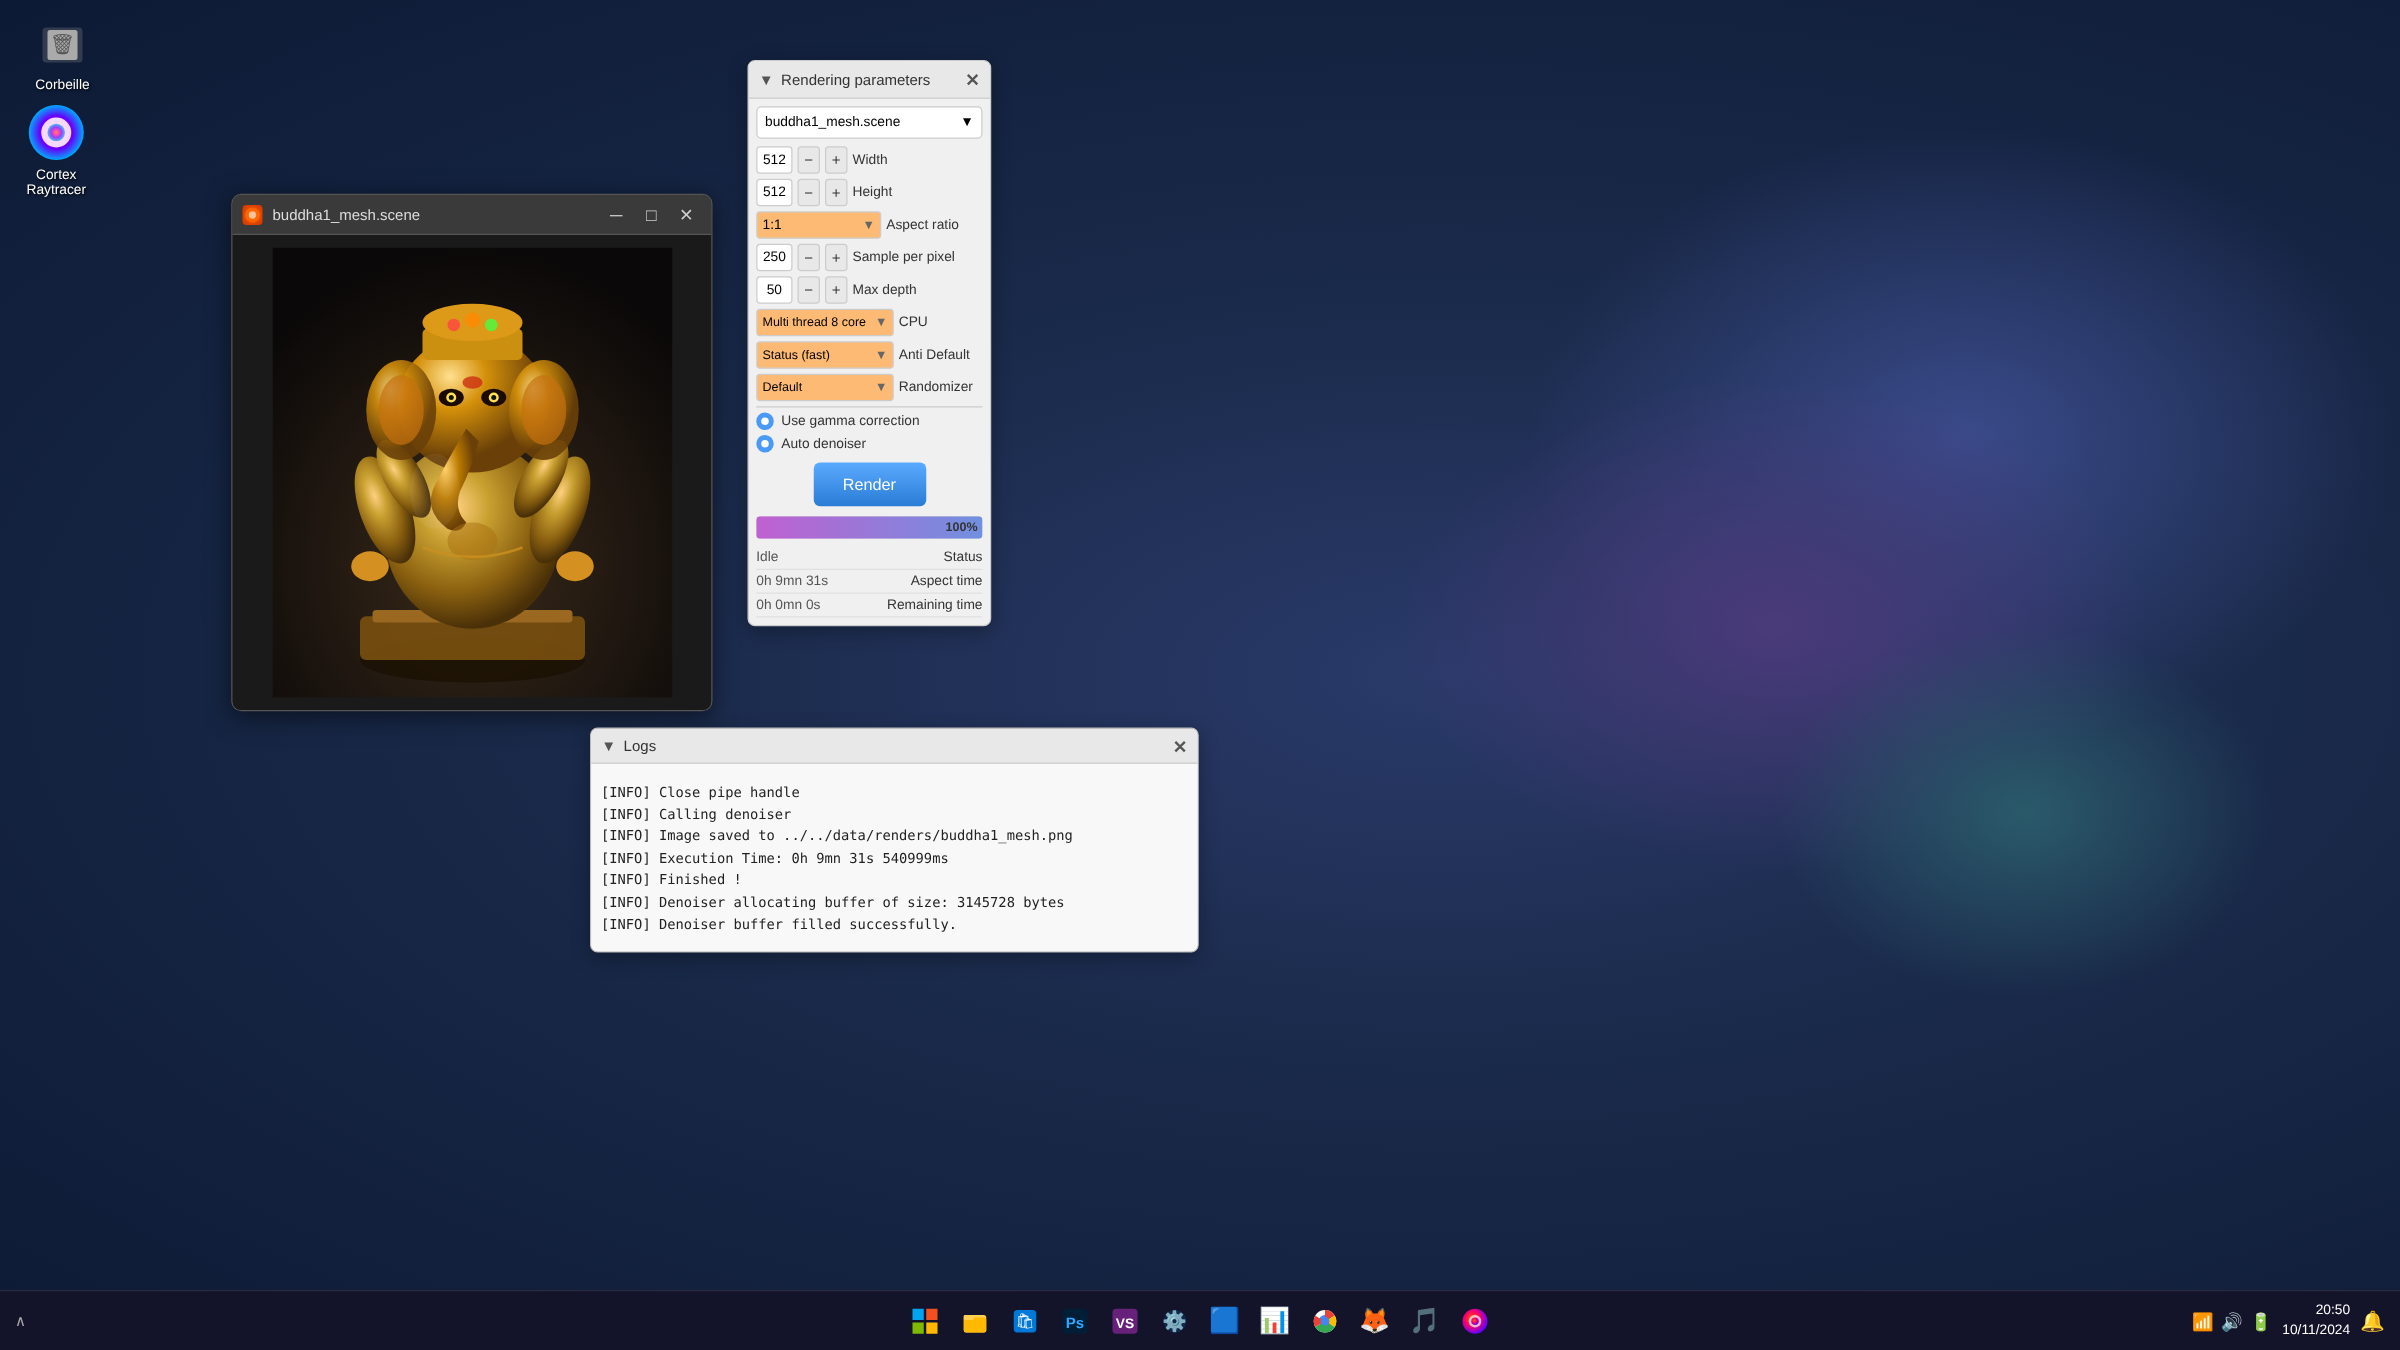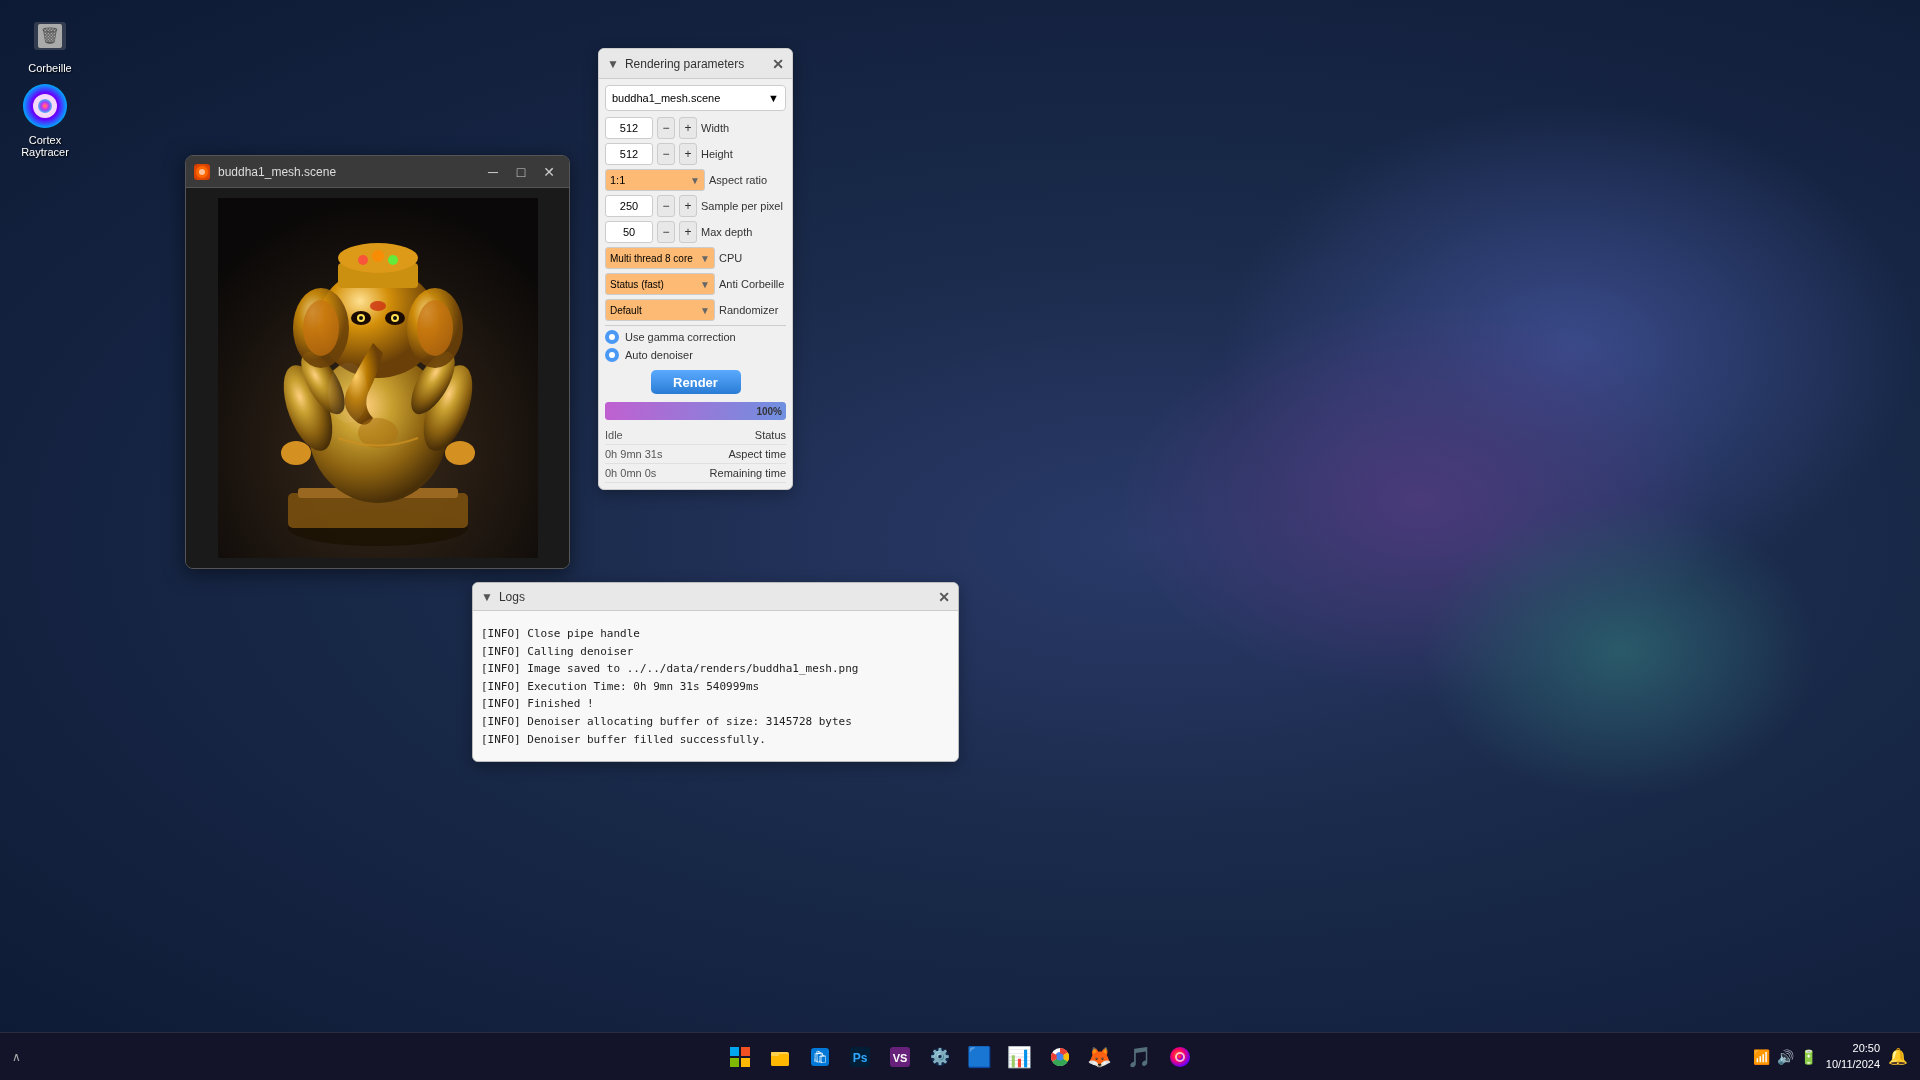--- a/index.html
+++ b/index.html
@@ -258,21 +258,21 @@
     }
 
     
     .input-row {
       display: flex;
       align-items: center;
       margin-bottom: 4px;
       gap: 4px;
     }
     .num-input {
-      width: 48px;
+      width: 29px;
       height: 22px;
       background: white;
       border: 1px solid #ccc;
       border-radius: 3px;
       text-align: center;
       font-size: 11px;
       display: flex;
       align-items: center;
       justify-content: center;
     }
@@ -341,27 +341,27 @@
       background: white;
     }
     .checkbox-label {
       font-size: 11px;
       color: #333;
     }
 
     
     .render-btn {
       width: 90px;
-      height: 24px;
+      height: 35px;
       background: linear-gradient(180deg, #5aabff, #2a7bd4);
       border: none;
       border-radius: 5px;
       color: white;
       font-size: 13px;
-      font-weight: bold;
+      font-weight: normal;
       cursor: pointer;
       display: flex;
       align-items: center;
       justify-content: center;
       margin: 8px auto;
     }
 
     
     .progress-bar-container {
       width: 100%;
@@ -655,21 +655,21 @@
           <span class="dropdown-arrow">▼</span>
         </div>
         <span class="row-label">CPU</span>
       </div>
 
       <div class="dropdown-row">
         <div class="dropdown-select" style="width:110px;">
           <span style="font-size:10px;">Status (fast)</span>
           <span class="dropdown-arrow">▼</span>
         </div>
-        <span class="row-label">Anti Corbeille</span>
+        <span class="row-label">Anti Default</span>
       </div>
 
       <div class="dropdown-row">
         <div class="dropdown-select" style="width:110px;">
           <span style="font-size:10px;">Default</span>
           <span class="dropdown-arrow">▼</span>
         </div>
         <span class="row-label">Randomizer</span>
       </div>
 

